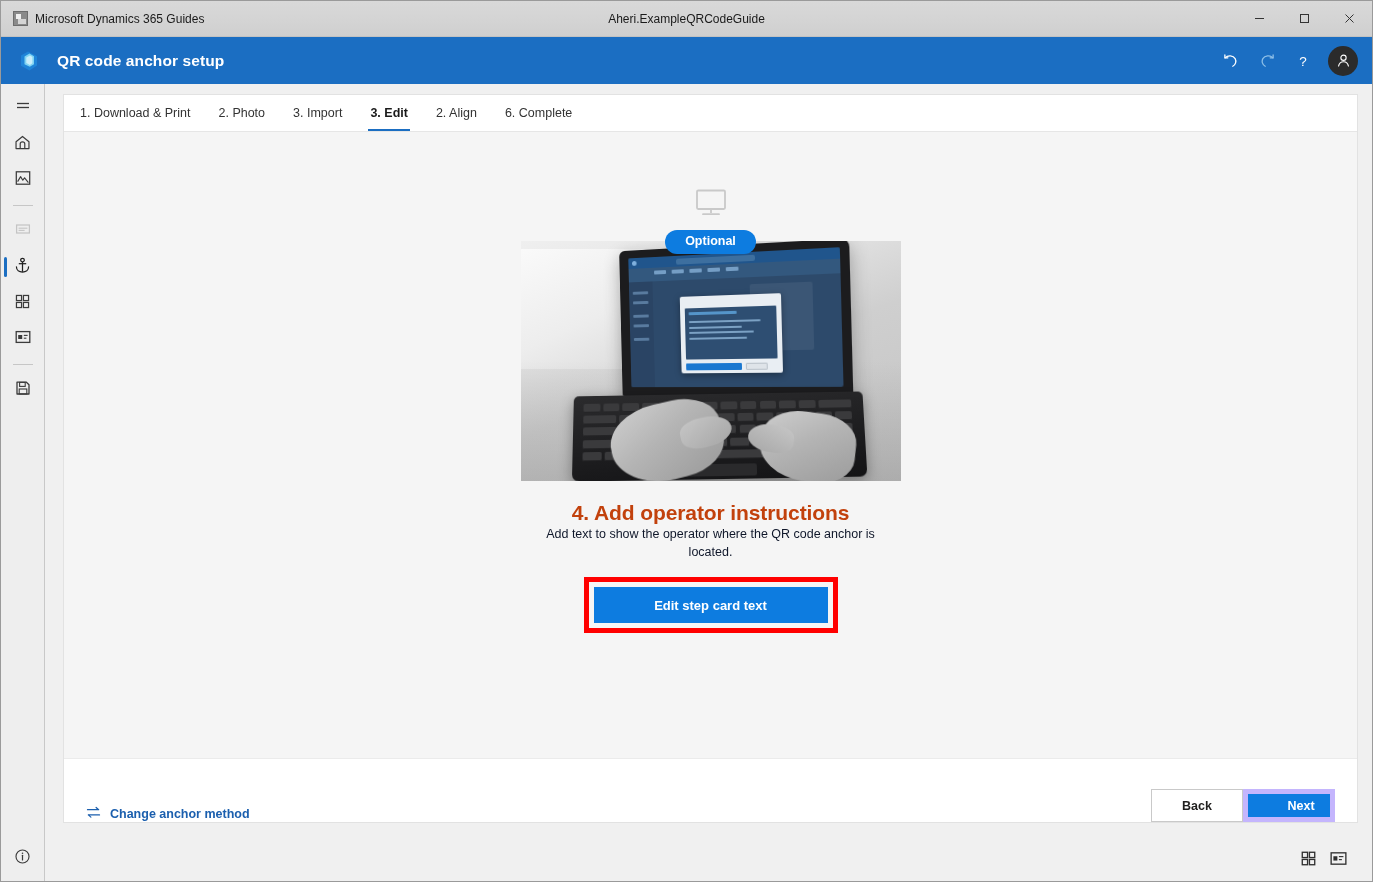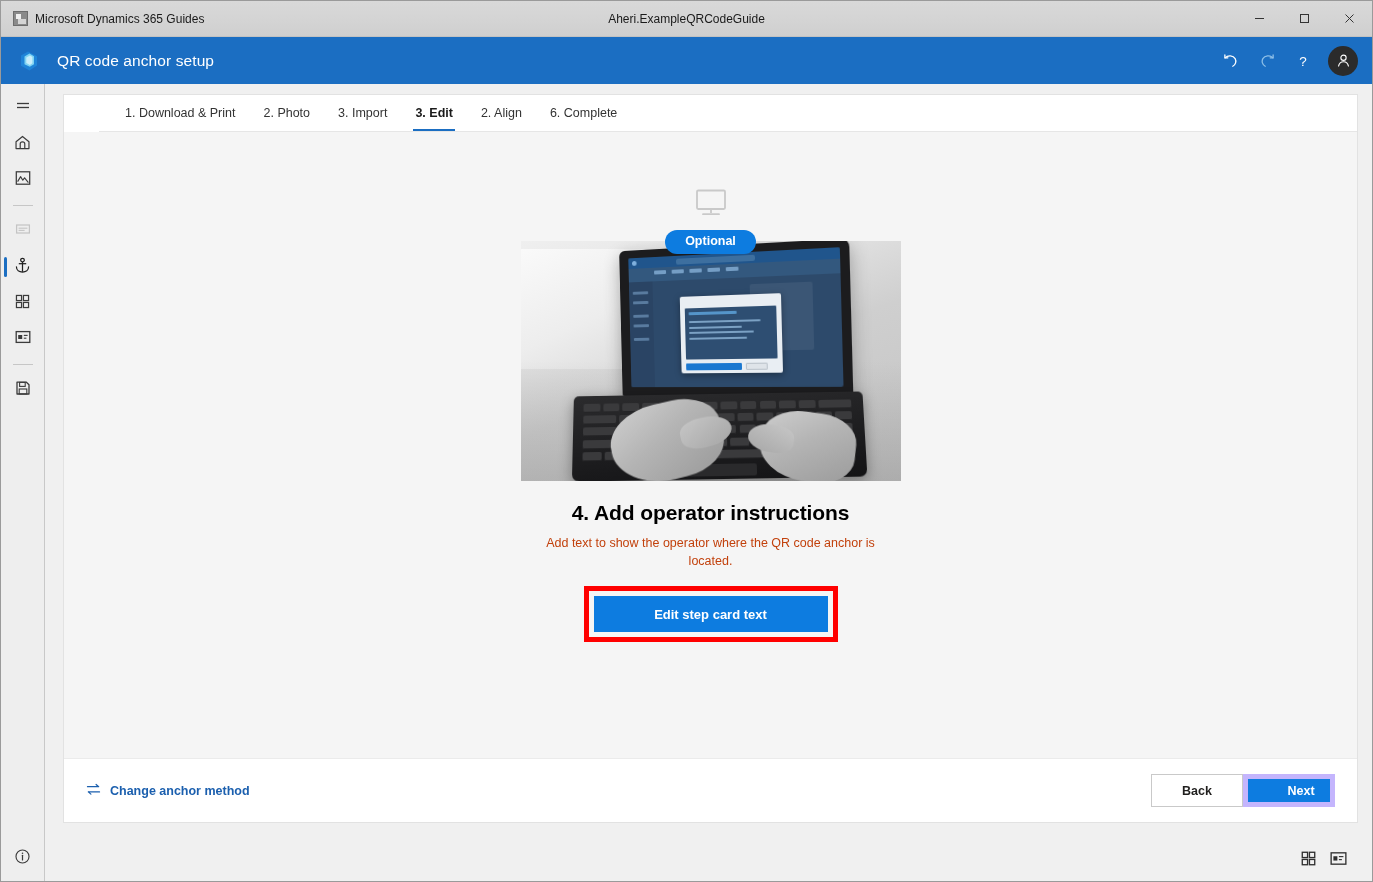--- a/index.html
+++ b/index.html
@@ -78,21 +78,21 @@
     padding: 0 14px 0 14px;
   }
   .brand-logo {
     width: 28px; height: 28px;
     flex: 0 0 28px;
     margin-right: 14px;
     position: relative;
   }
   .appbar-title {
     font-size: 15.5px; color: #ffffff;
-    font-weight: 400; letter-spacing: .1px; text-align: center;
+    font-weight: 700; letter-spacing: .1px; text-align: center;
   }
   .appbar-actions {
     margin-left: auto; display: flex; align-items: center; gap: 2px;
   }
   .appbar-icon {
     width: 34px; height: 34px;
     display: flex; align-items: center; justify-content: center;
     color: #ffffff;
     border-radius: 2px;
   }
@@ -146,23 +146,22 @@
     background: #ffffff;
     border: 1px solid #e2e2e2;
     min-height: 0;
   }
 
   
   .tabstrip {
     height: 37px; flex: 0 0 37px;
     background: #ffffff;
     display: flex; align-items: stretch;
-    padding-left: 12px;
+    padding-left: 2px;
     border-bottom: 1px solid #e6e6e6;
-    margin-left: 35px;
   }
   .tab {
     display: flex; align-items: center;
     padding: 0 14px;
     font-size: 12.5px; color: #333333;
     position: relative;
     white-space: nowrap;
   }
   .tab.active { color: #1a1a1a; font-weight: 600; }
   .tab.active::after {
@@ -280,26 +279,25 @@
   }
   .hand-r { right: 10px; bottom: -4px; width: 96px; height: 70px; transform: rotate(9deg); }
   .hand-r::after {
     content:""; position:absolute; left: -12px; top: 18px;
     width: 46px; height: 28px; border-radius: 50% 40% 40% 50%;
     background: linear-gradient(200deg, #c6c6c6, #a8a8a8);
   }
 
   .step-title {
     margin-top: 20px;
-    font-size: 21px; font-weight: 700; color: #000000;
+    font-size: 21px; font-weight: 700; color: #c2410c;
     letter-spacing: -.1px;
   }
   .step-desc {
-    margin-top: 9px;
-    font-size: 12.5px; color: #c2410c;
+    font-size: 12.5px; color: #0f172a;
     text-align: center; line-height: 1.45;
     max-width: 372px;
   }
 
   .cta-wrap {
     position: relative;
     margin-top: 26px;
   }
   .redbox {
     position: absolute;
@@ -316,21 +314,21 @@
     display: flex; align-items: center; justify-content: center;
     font-family: "Liberation Sans", sans-serif;
     cursor: pointer;
   }
 
   
   .panel-footer {
     flex: 0 0 64px; height: 64px;
     background: #ffffff;
     border-top: 1px solid #ebebeb;
-    display: flex; align-items: center;
+    display: flex; align-items: flex-end;
     padding: 0 22px;
   }
   .link-change {
     display: flex; align-items: center; gap: 9px;
     color: #1b5fae; font-size: 12.5px; font-weight: 600;
     cursor: pointer;
   }
   .footer-btns { margin-left: auto; display: flex; }
   .btn {
     min-width: 92px; height: 33px;

